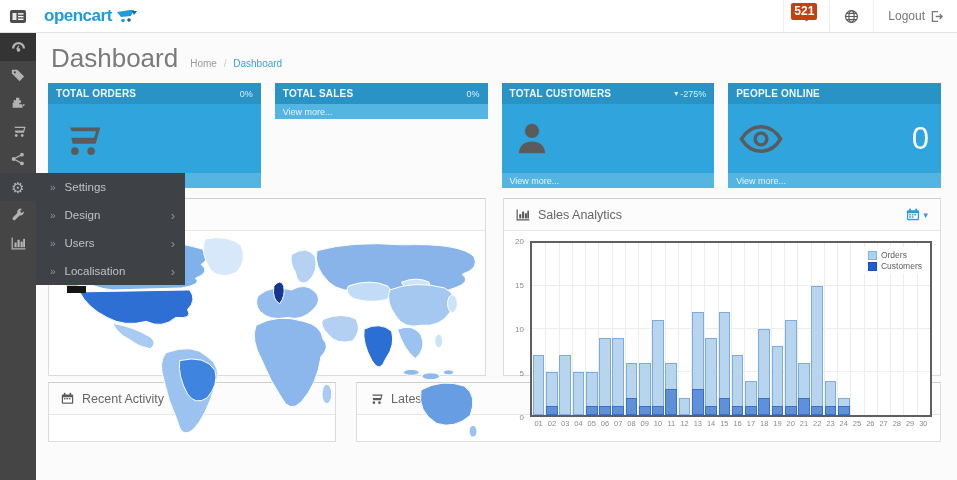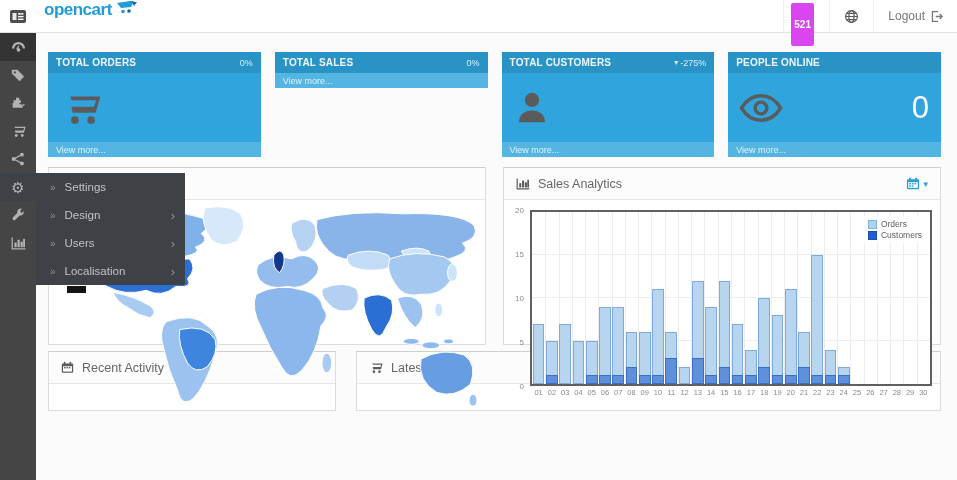--- a/index.html
+++ b/index.html
@@ -5,27 +5,27 @@
   * { margin:0; padding:0; box-sizing:border-box; }
   html,body { width:957px; height:480px; overflow:hidden; }
   body {
     font-family:"Liberation Sans","DejaVu Sans",sans-serif;
     background:#fbfbfb; position:relative; color:#333;
   }
   
   .topbar { position:absolute; top:0; left:0; right:0; height:33px;
     background:#ffffff; border-bottom:1px solid #e2e2e2; z-index:60; display:flex; align-items:stretch; }
   .menu-toggle { width:36px; display:flex; align-items:center; justify-content:center; cursor:pointer; }
-  .logo { display:flex; gap:4px; padding-left:8px; cursor:pointer; }
+  .logo { display:flex; align-items:center; gap:4px; padding-left:8px; cursor:pointer; }
   .logo-text { font-size:17px; font-weight:bold; color:#1f9cd8; letter-spacing:-0.5px; }
   .topbar-spacer { flex:1; }
   .top-cell { display:flex; align-items:center; justify-content:center; border-left:1px solid #efefef; cursor:pointer; position:relative; }
   .cell-bell { width:46px; } .cell-globe { width:44px; } .cell-logout { padding:0 14px; gap:5px; }
-  .badge { position:absolute; top:3px; left:7px; background:#d946ef; color:#fff; font-size:10px; font-weight:bold;
-    padding:16px 3px; border-radius:2px; line-height:1.1; }
+  .badge { position:absolute; top:3px; left:7px; background:#c2410c; color:#fff; font-size:12px; font-weight:bold;
+    padding:2px 3px; border-radius:2px; line-height:1.1; }
   .logout-label { font-size:12px; color:#777; }
   
   .sidebar { position:absolute; top:33px; left:0; bottom:0; width:36px; background:#454545; z-index:40; }
   .side-item { height:28px; display:flex; align-items:center; justify-content:center; color:#b2b2b2; cursor:pointer; }
   .side-item.current { background:#343434; }
   .side-item.active { background:#3e4247; }
   .gear-glyph { font-size:15px; line-height:1; }
   
   .flyout { position:absolute; top:173px; left:36px; width:149px; background:#3e4247; z-index:50; }
   .flyout-item { height:28px; display:flex; align-items:center; padding:0 10px 0 14px; cursor:pointer; }
@@ -225,20 +225,28 @@
   <div class="flyout-item">
     <span class="fi-arrow">»</span>
     <span class="fi-label">Localisation</span>
     <span class="fi-more">›</span>
   </div>
 </div>
 <div class="flyout-notch"></div>
 
 <div class="content">
 
+  <div class="title-row">
+    <span class="page-title">Dashboard</span>
+    <span class="crumb">
+      <span class="crumb-home">Home</span>
+      <span class="crumb-sep">/</span>
+      <span class="crumb-cur">Dashboard</span>
+    </span>
+  </div>
 
   <div class="tiles">
 
     <div class="tile">
       <div class="tile-header">
         <span class="tile-title">TOTAL ORDERS</span>
         <span class="tile-pct">0%</span>
       </div>
       <div class="tile-body">
         <span class="tile-icon icon">

